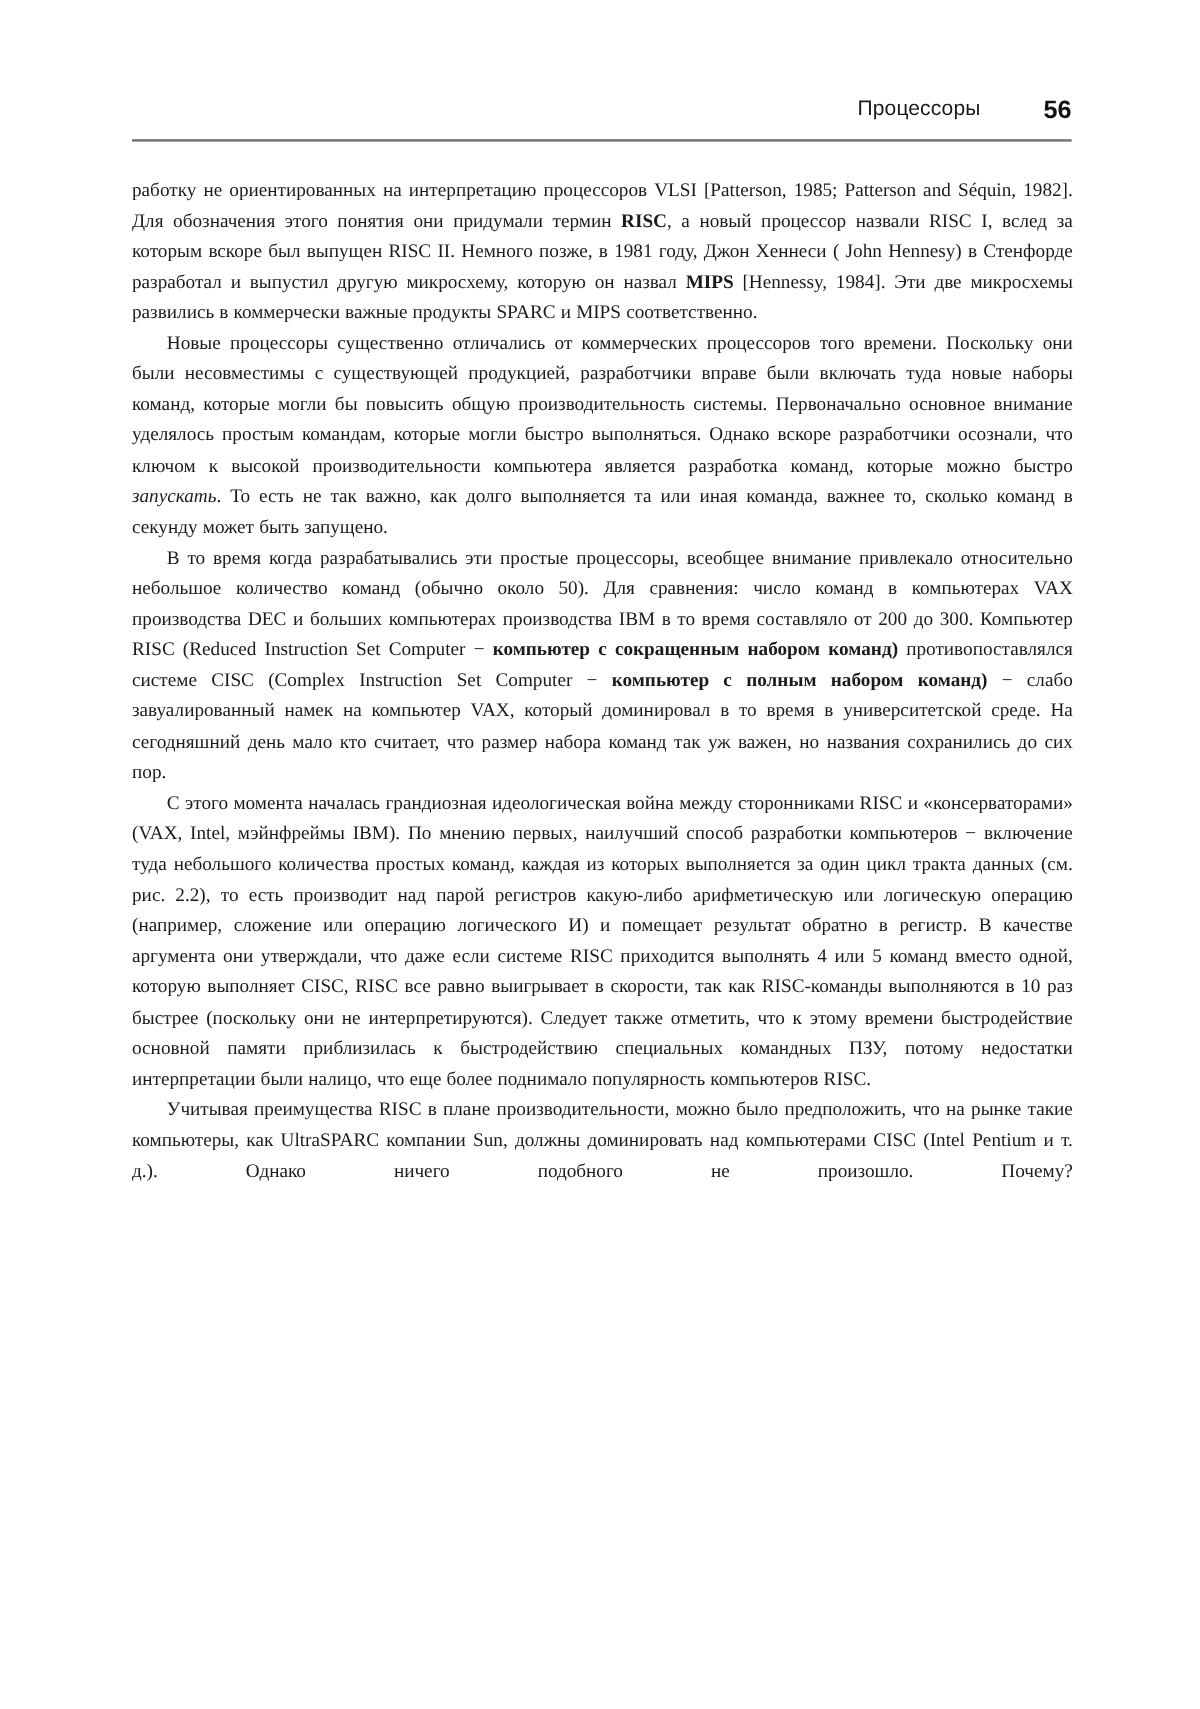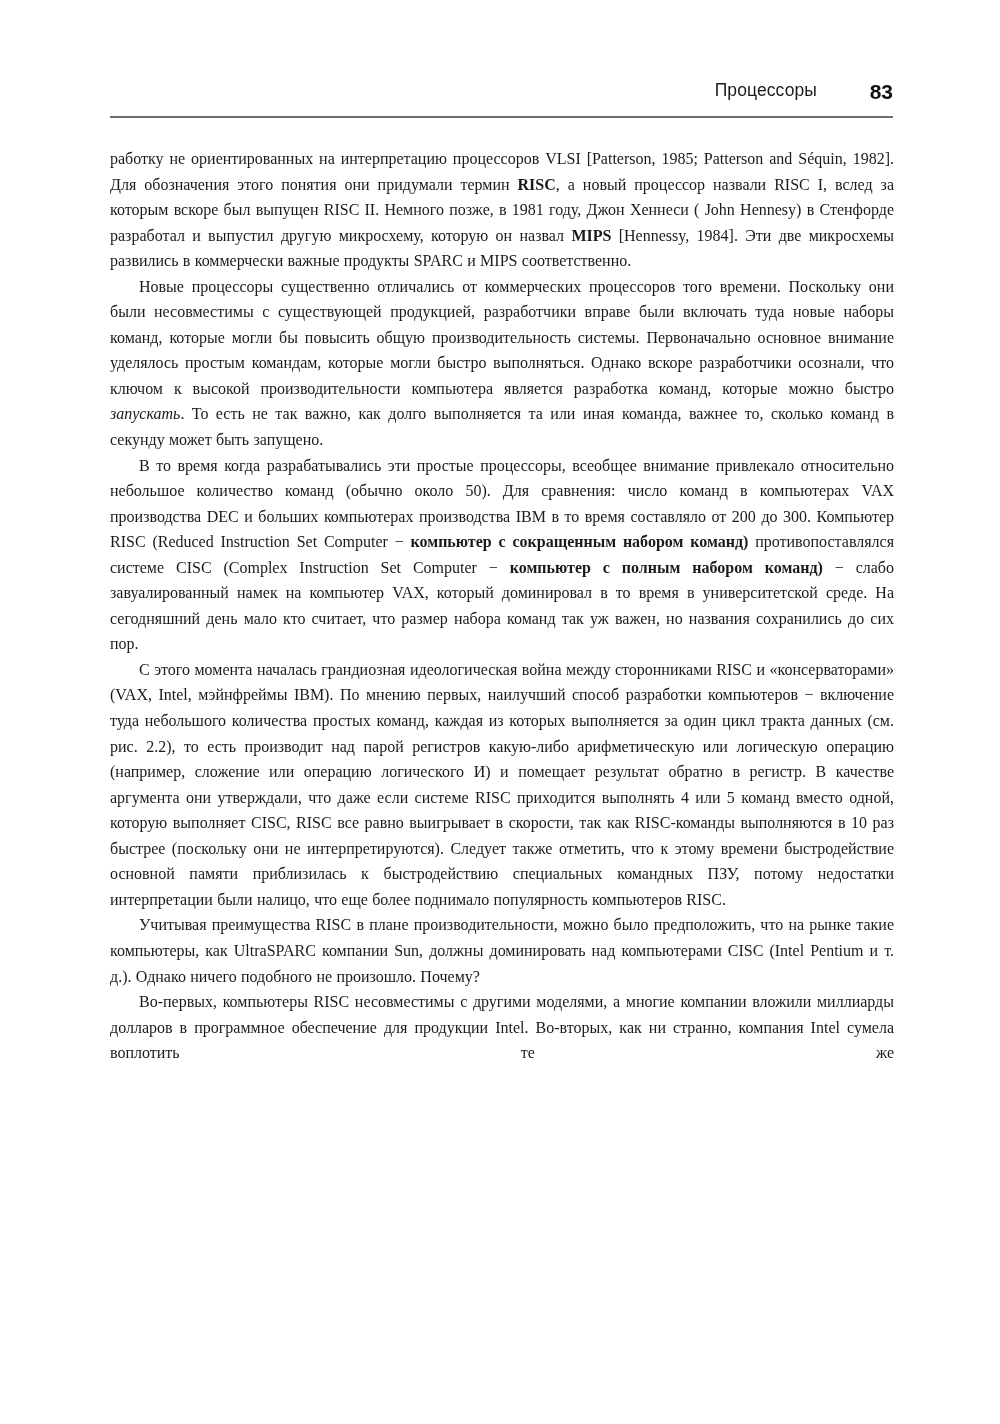--- a/index.html
+++ b/index.html
@@ -92,27 +92,26 @@
   b, strong { font-weight: bold; }
   i, em { }
 </style>
 </head>
 <body style="background: rgb(255, 255, 255); color: rgb(26, 26, 26);">
 
 <div class="page">
 
   <div class="running-head">
     <span class="chapter-title">Процессоры</span>
-    <span class="folio">83</span>
+    <span class="folio">56</span>
   </div>
 
   <div class="head-rule" style="background: rgb(111, 111, 114);"></div>
 
   <div class="text-block">
       <p class="para no-indent"><span>работку не ориентированных на интерпретацию процессоров VLSI [Patterson, 1985; Patterson and Séquin, 1982]. Для обозначения этого понятия они придумали термин </span><b>RISC</b><span>, а новый процессор назвали RISC I, вслед за которым вскоре был выпущен RISC II. Немного позже, в 1981 году, Джон Хеннеси ( John Hennesy) в Стенфорде разработал и выпустил другую микросхему, которую он назвал </span><b>MIPS</b><span> [Hennessy, 1984]. Эти две микросхемы развились в коммерчески важные продукты SPARC и MIPS соответственно.</span></p>
       <p class="para"><span>Новые процессоры существенно отличались от коммерческих процессоров того времени. Поскольку они были несовместимы с существующей продукцией, разработчики вправе были включать туда новые наборы команд, которые могли бы повысить общую производительность системы. Первоначально основное внимание уделялось простым командам, которые могли быстро выполняться. Однако вскоре разработчики осознали, что ключом к высокой производительности компьютера является разработка команд, которые можно быстро </span><i>запускать</i><span>. То есть не так важно, как долго выполняется та или иная команда, важнее то, сколько команд в секунду может быть запущено.</span></p>
       <p class="para"><span>В то время когда разрабатывались эти простые процессоры, всеобщее внимание привлекало относительно небольшое количество команд (обычно около 50). Для сравнения: число команд в компьютерах VAX производства DEC и больших компьютерах производства IBM в то время составляло от 200 до 300. Компьютер RISC (Reduced Instruction Set Computer − </span><b>компьютер с сокращенным набором команд)</b><span> противопоставлялся системе CISC (Complex Instruction Set Computer − </span><b>компьютер с полным набором команд)</b><span> − слабо завуалированный намек на компьютер VAX, который доминировал в то время в университетской среде. На сегодняшний день мало кто считает, что размер набора команд так уж важен, но названия сохранились до сих пор.</span></p>
       <p class="para"><span>С этого момента началась грандиозная идеологическая война между сторонниками RISC и «консерваторами» (VAX, Intel, мэйнфреймы IBM). По мнению первых, наилучший способ разработки компьютеров − включение туда небольшого количества простых команд, каждая из которых выполняется за один цикл тракта данных (см. рис. 2.2), то есть производит над парой регистров какую-либо арифметическую или логическую операцию (например, сложение или операцию логического И) и помещает результат обратно в регистр. В качестве аргумента они утверждали, что даже если системе RISC приходится выполнять 4 или 5 команд вместо одной, которую выполняет CISC, RISC все равно выигрывает в скорости, так как RISC-команды выполняются в 10 раз быстрее (поскольку они не интерпретируются). Следует также отметить, что к этому времени быстродействие основной памяти приблизилась к быстродействию специальных командных ПЗУ, потому недостатки интерпретации были налицо, что еще более поднимало популярность компьютеров RISC.</span></p>
       <p class="para"><span>Учитывая преимущества RISC в плане производительности, можно было предположить, что на рынке такие компьютеры, как UltraSPARC компании Sun, должны доминировать над компьютерами CISC (Intel Pentium и т. д.). Однако ничего подобного не произошло. Почему?</span></p>
-      <p class="para"><span>Во-первых, компьютеры RISC несовместимы с другими моделями, а многие компании вложили миллиарды долларов в программное обеспечение для продукции Intel. Во-вторых, как ни странно, компания Intel сумела воплотить те же</span></p>
     </div>
 
 </div>
 
 </body></html>

